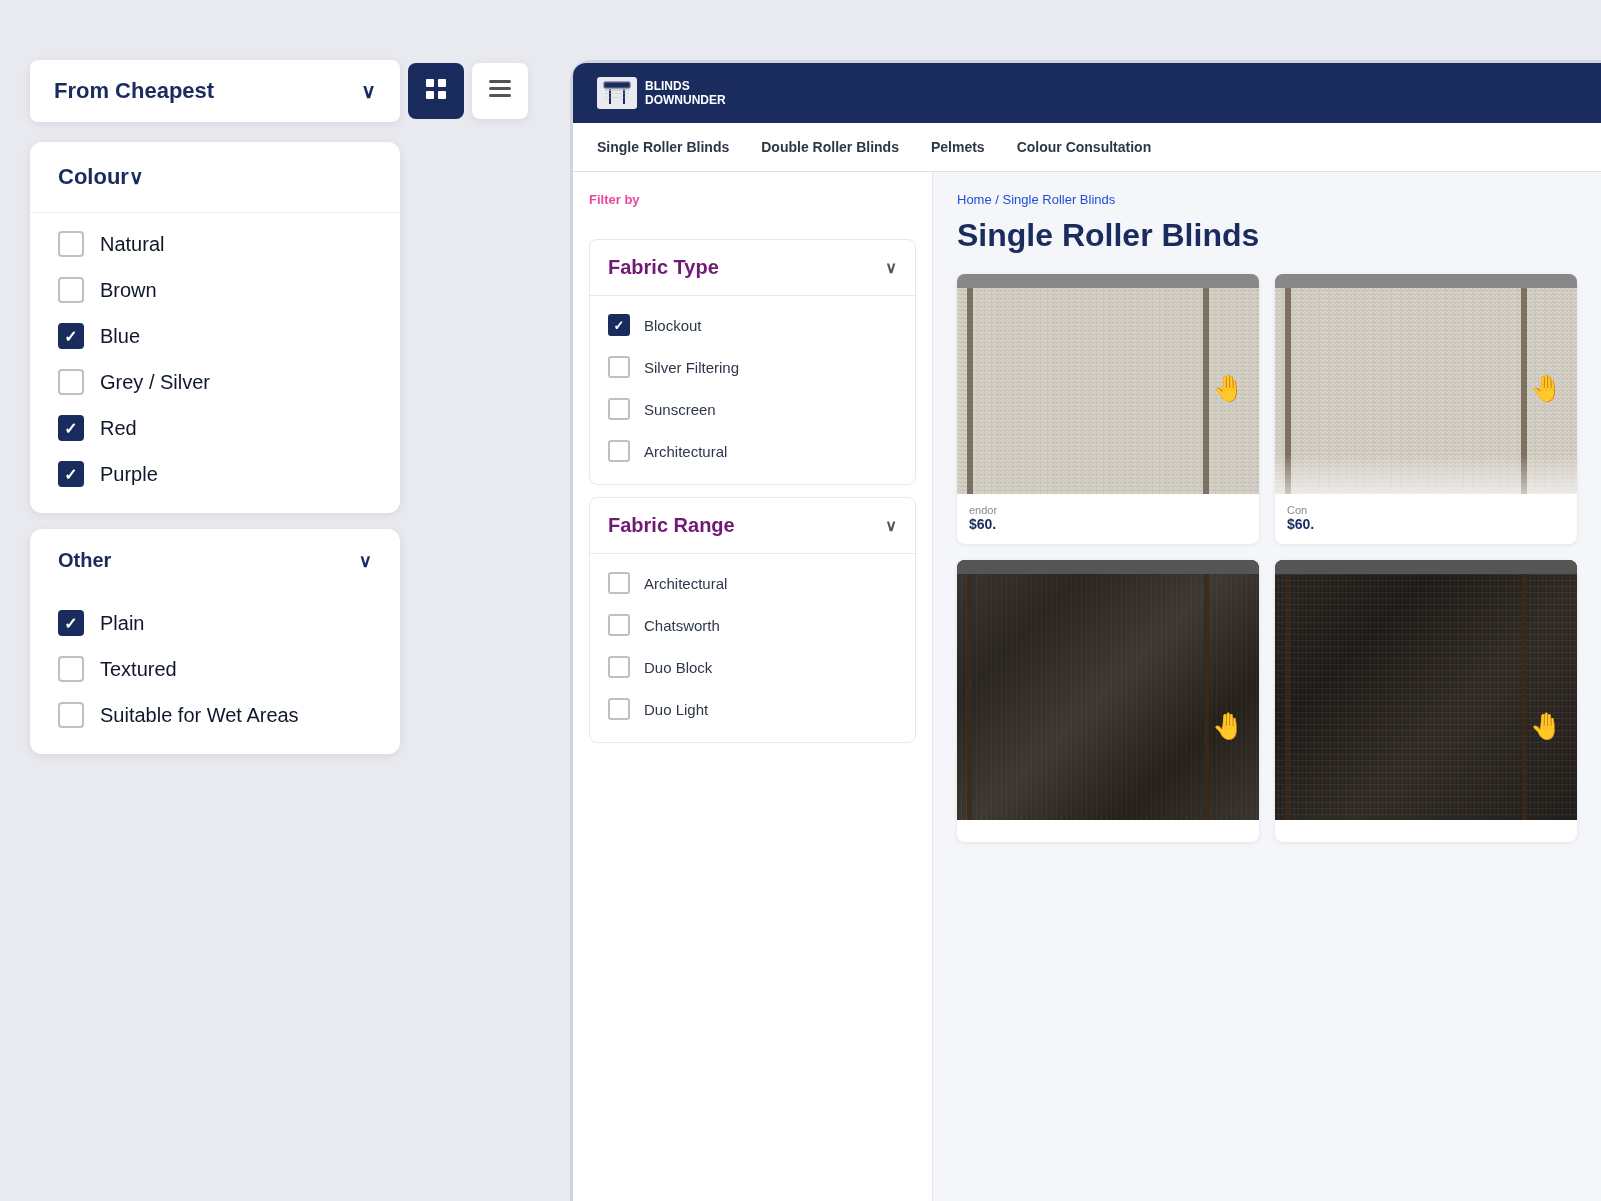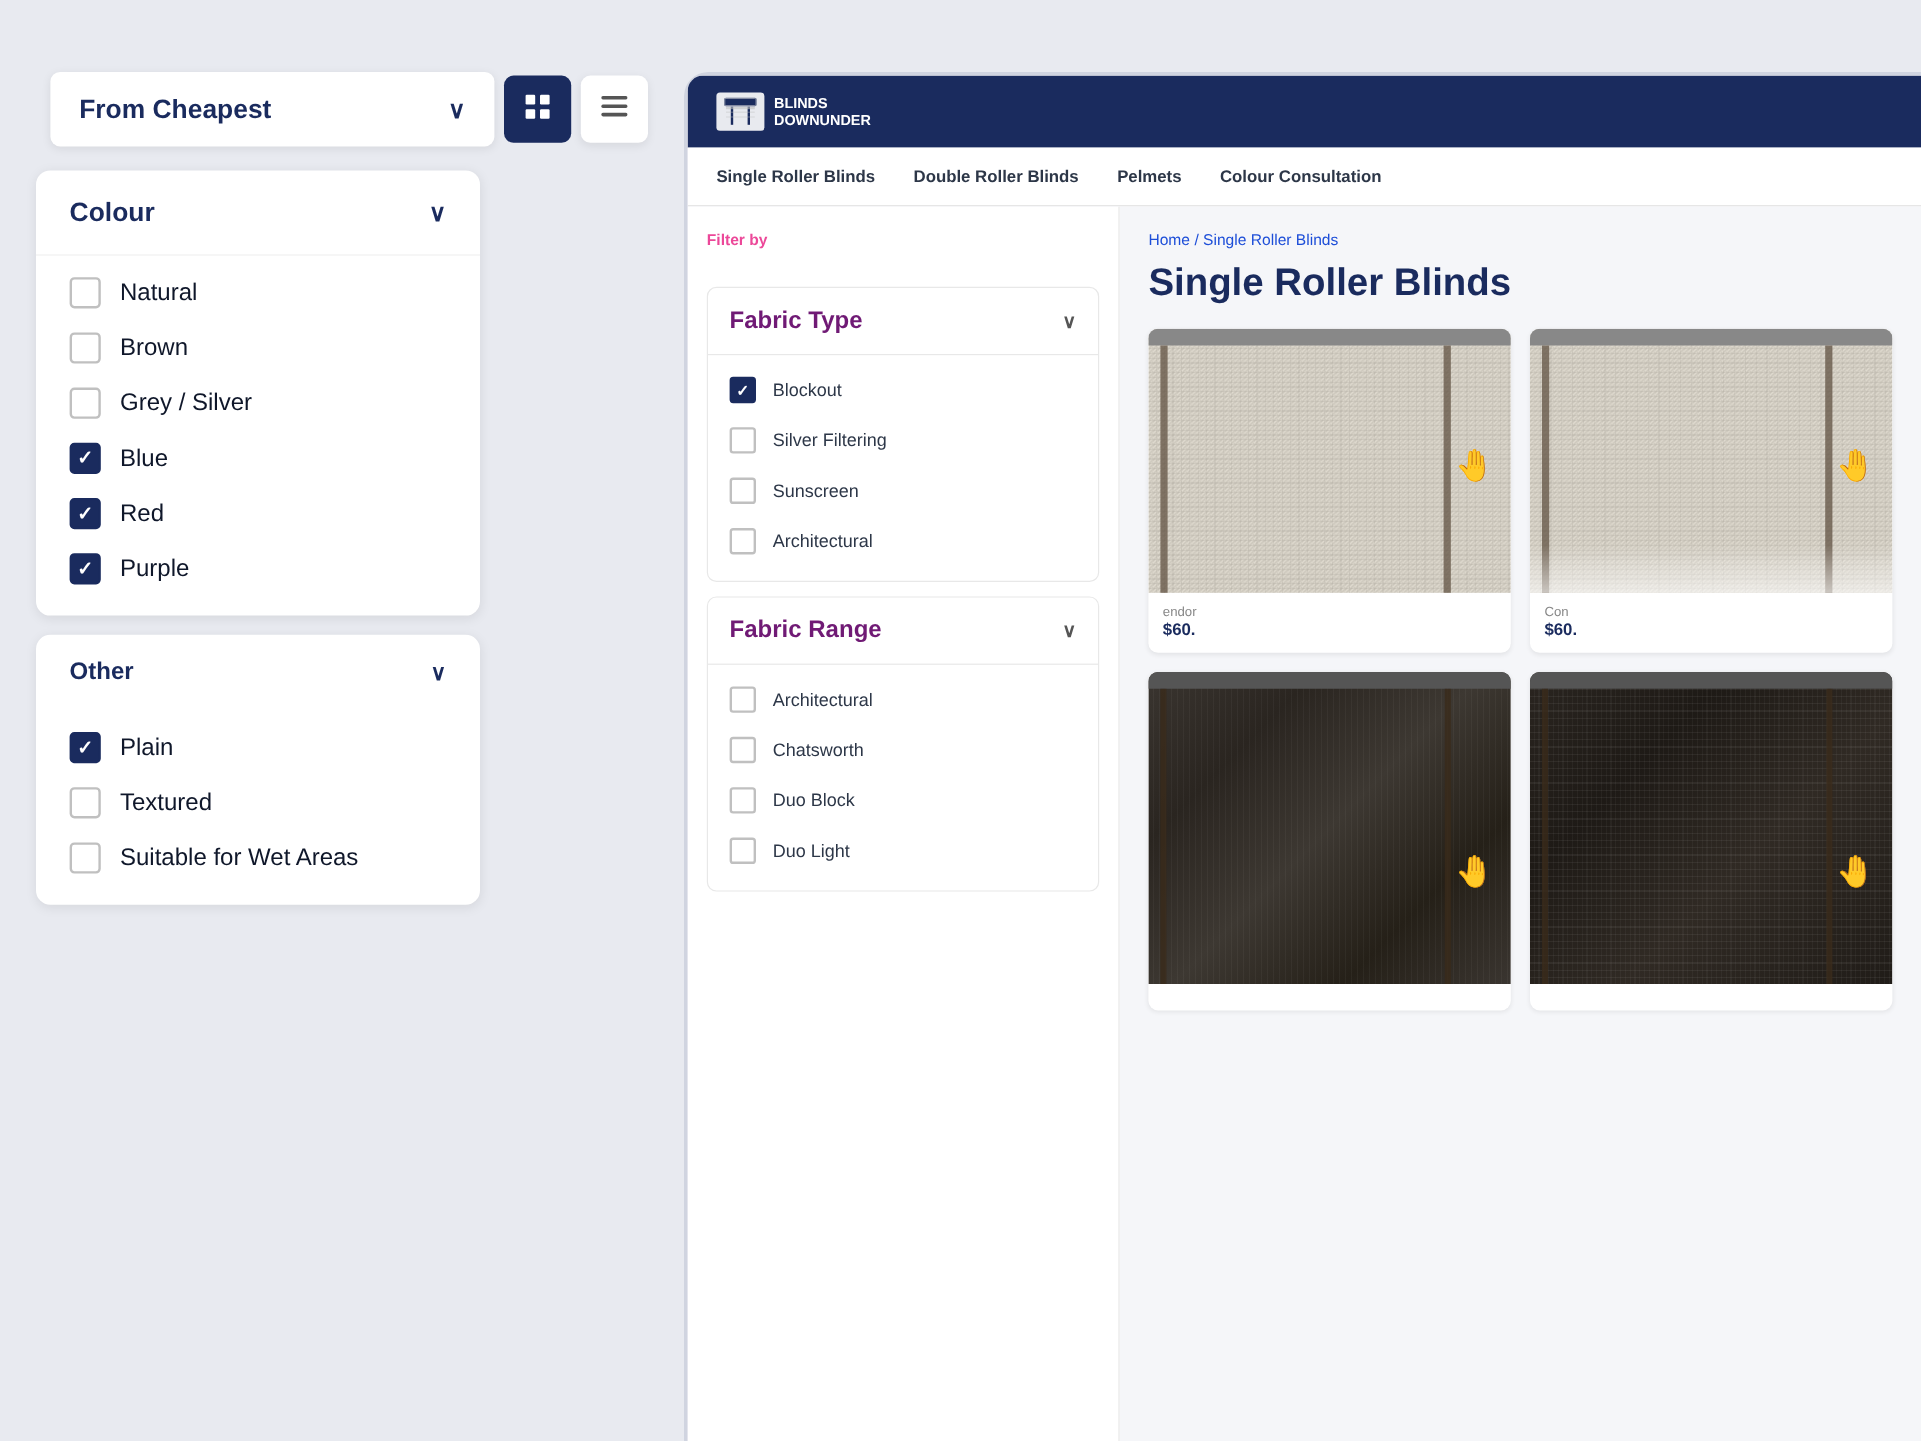--- a/index.html
+++ b/index.html
@@ -24,21 +24,20 @@
     }
 
     
     .sort-bar {
       display: flex;
       align-items: center;
       gap: 8px;
       margin-bottom: 0;
       position: relative;
       z-index: 10;
-      margin-left: 12px;
     }
 
     .sort-dropdown {
       background: white;
       border: none;
       border-radius: 8px;
       padding: 18px 24px;
       display: flex;
       align-items: center;
       justify-content: space-between;
@@ -83,21 +82,20 @@
       border-radius: 12px;
       box-shadow: 0 2px 10px rgba(0,0,0,0.08);
       margin-top: -10px;
       padding: 0;
       overflow: hidden;
     }
 
     .filter-card-header {
       display: flex;
       align-items: center;
-      justify-content: space-between;
       padding: 22px 28px;
       border-bottom: 1px solid #f0f0f0;
       cursor: pointer;
     }
     .filter-card-header span {
       font-size: 22px;
       font-weight: 700;
       color: #1a2b5e;
     }
     .filter-card-header .chevron {
@@ -452,27 +450,27 @@
         <div class="checkbox"></div>
         <label>Natural</label>
       </div>
 
       <div class="filter-item">
         <div class="checkbox"></div>
         <label>Brown</label>
       </div>
 
       <div class="filter-item">
+        <div class="checkbox checked"></div>
+        <label>Blue</label>
+      </div>
+
+      <div class="filter-item">
         <div class="checkbox"></div>
         <label>Grey / Silver</label>
-      </div>
-
-      <div class="filter-item">
-        <div class="checkbox checked"></div>
-        <label>Blue</label>
       </div>
 
       <div class="filter-item">
         <div class="checkbox checked"></div>
         <label>Red</label>
       </div>
 
       <div class="filter-item">
         <div class="checkbox checked"></div>
         <label>Purple</label>

